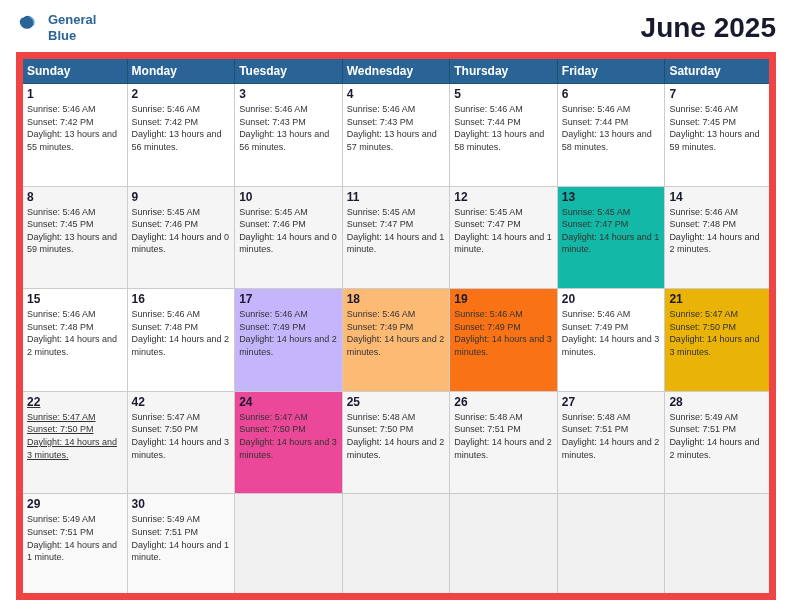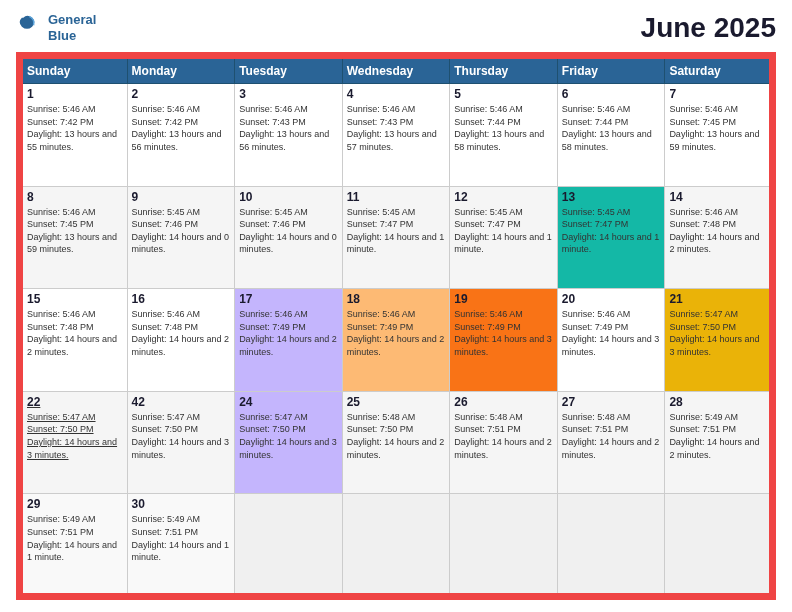--- a/index.html
+++ b/index.html
@@ -317,21 +317,21 @@
         </div>
       </td>
           <td style="background: rgb(245, 245, 245);">
         <span class="day-num">42</span>
         <div class="day-info">
           Sunrise: 5:47 AM<br>
           Sunset: 7:50 PM<br>
           Daylight: 14 hours and 3 minutes.
         </div>
       </td>
-          <td style="background: #c4b5fd;">
+          <td style="background: #ec4899;">
         <span class="day-num">24</span>
         <div class="day-info">
           Sunrise: 5:47 AM<br>
           Sunset: 7:50 PM<br>
           Daylight: 14 hours and 3 minutes.
         </div>
       </td>
           <td style="background: rgb(245, 245, 245);">
         <span class="day-num">25</span>
         <div class="day-info">

